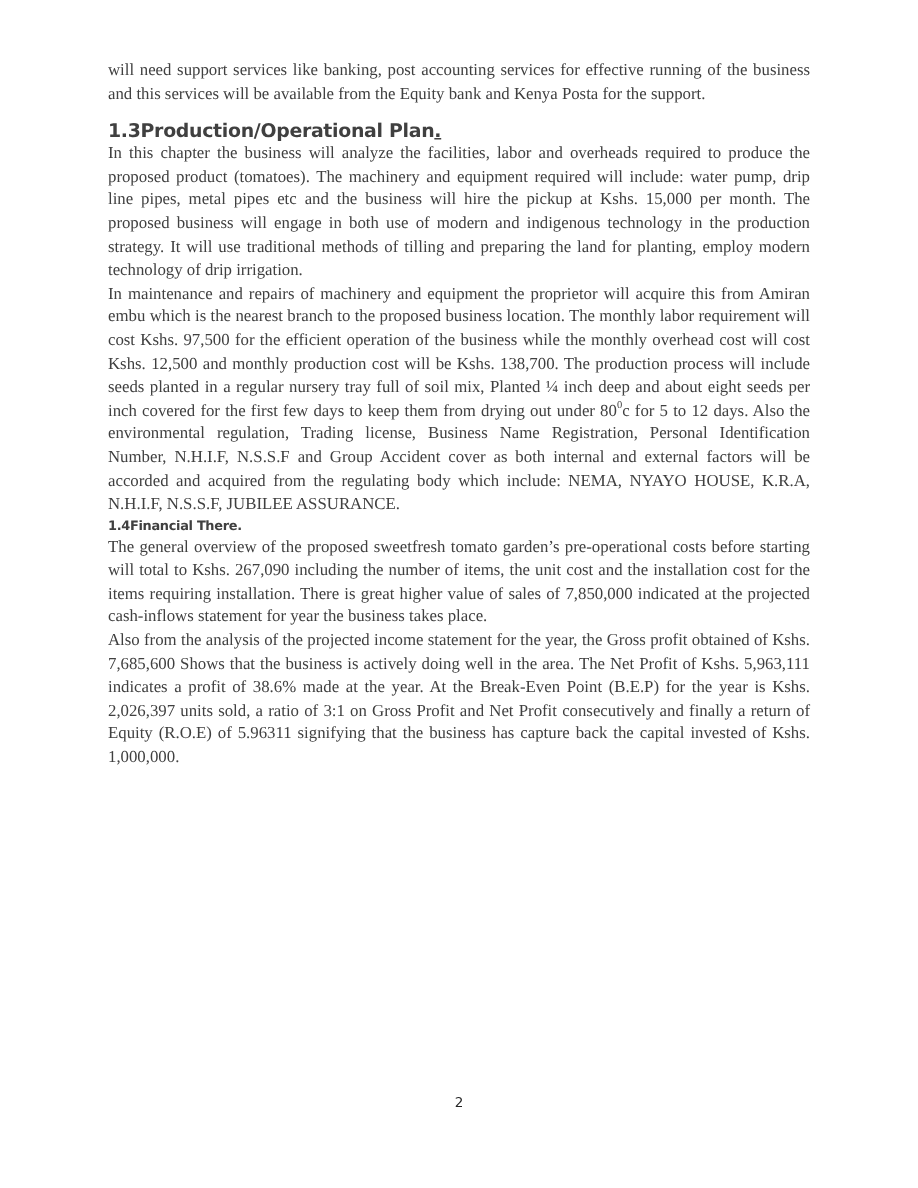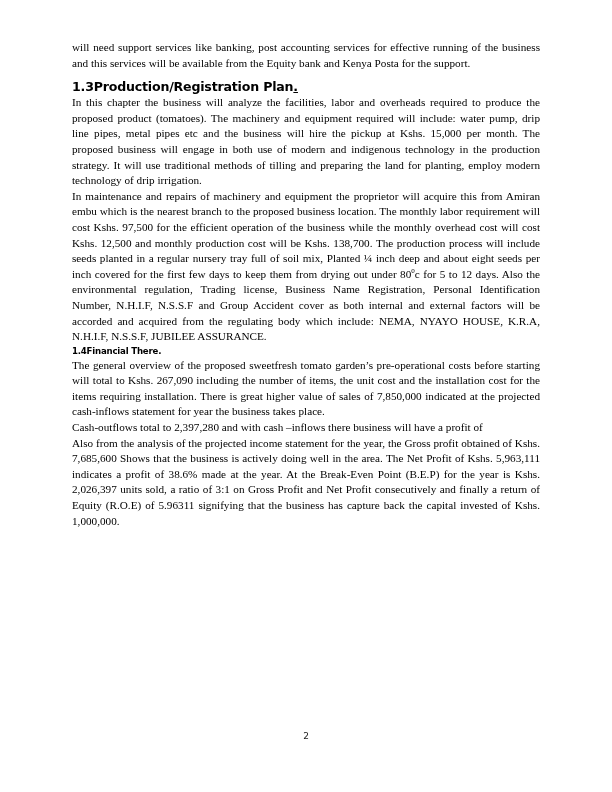--- a/index.html
+++ b/index.html
@@ -1,17 +1,17 @@
 <!DOCTYPE html>
 <html><head>
 <meta charset="utf-8">
 <style>
   html, body { margin: 0; padding: 0; background: #ffffff; }
   body { width: 612px; height: 792px; position: relative; overflow: hidden; }
-  .page { position: absolute; left: 72px; top: 40px; width: 468px; color: #000000; }
+  .page { position: absolute; left: 72px; top: 40px; width: 468px; color: #404040; }
   .para {
     font-family: "Liberation Serif", serif;
     font-size: 11.2px;
     line-height: 15.6px;
     text-align: justify;
     margin: 0;
   }
   .h2 {
     font-family: "DejaVu Sans", sans-serif;
     font-weight: bold;
@@ -34,25 +34,24 @@
     font-family: "DejaVu Sans", sans-serif;
     font-size: 9px; color: #222;
   }
 </style>
 </head>
 <body>
 
 <div class="page">
   <p class="para">will need support services like banking, post accounting services for effective running of the business and this services will be available from the Equity bank and Kenya Posta for the support.</p>
 
-  <div class="h2"><span>1.3Production/Registration Plan</span><span class="dot">.</span></div>
+  <div class="h2"><span>1.3Production/Operational Plan</span><span class="dot">.</span></div>
 
   <p class="para">In this chapter the business will analyze the facilities, labor and overheads required to produce the proposed product (tomatoes). The machinery and equipment required will include: water pump, drip line pipes, metal pipes etc and the business will hire the pickup at Kshs. 15,000 per month. The proposed business will engage in both use of modern and indigenous technology in the production strategy. It will use traditional methods of tilling and preparing the land for planting, employ modern technology of drip irrigation.</p>
   <p class="para"><span> In maintenance and repairs of machinery and equipment the proprietor will acquire this from Amiran embu which is the nearest branch to the proposed business location. The monthly labor requirement will cost Kshs. 97,500 for the efficient operation of the business while the monthly overhead cost will cost Kshs. 12,500 and monthly production cost will be Kshs. 138,700. The production process will include seeds planted in a regular nursery tray full of soil mix, Planted ¼ inch deep and about eight seeds per inch covered for the first few days to keep them from drying out under 80</span><sup>0</sup><span>c for 5 to 12 days. Also the environmental regulation, Trading license, Business Name Registration, Personal Identification Number, N.H.I.F, N.S.S.F and Group Accident cover as both internal and external factors will be accorded and acquired from the regulating body which include: NEMA, NYAYO HOUSE, K.R.A, N.H.I.F, N.S.S.F, JUBILEE ASSURANCE.</span></p>
 
   <div class="h3">1.4Financial There.</div>
 
   <p class="para">The general overview of the proposed sweetfresh tomato garden’s pre-operational costs before starting will total to Kshs. 267,090 including the number of items, the unit cost and the installation cost for the items requiring installation. There is great higher value of sales of 7,850,000 indicated at the projected cash-inflows statement for year the business takes place.</p>
-  <p class="para" style="text-align:left">Cash-outflows total to 2,397,280 and with cash –inflows there business will have a profit of</p>
   <p class="para">Also from the analysis of the projected income statement for the year, the Gross profit obtained of Kshs. 7,685,600 Shows that the business is actively doing well in the area. The Net Profit of Kshs. 5,963,111 indicates a profit of 38.6% made at the year. At the Break-Even Point (B.E.P) for the year is Kshs. 2,026,397 units sold, a ratio of 3:1 on Gross Profit and Net Profit consecutively and finally a return of Equity (R.O.E) of 5.96311 signifying that the business has capture back the capital invested of Kshs. 1,000,000.</p>
 </div>
 
 <div class="pagenum">2</div>
 
 </body></html>

